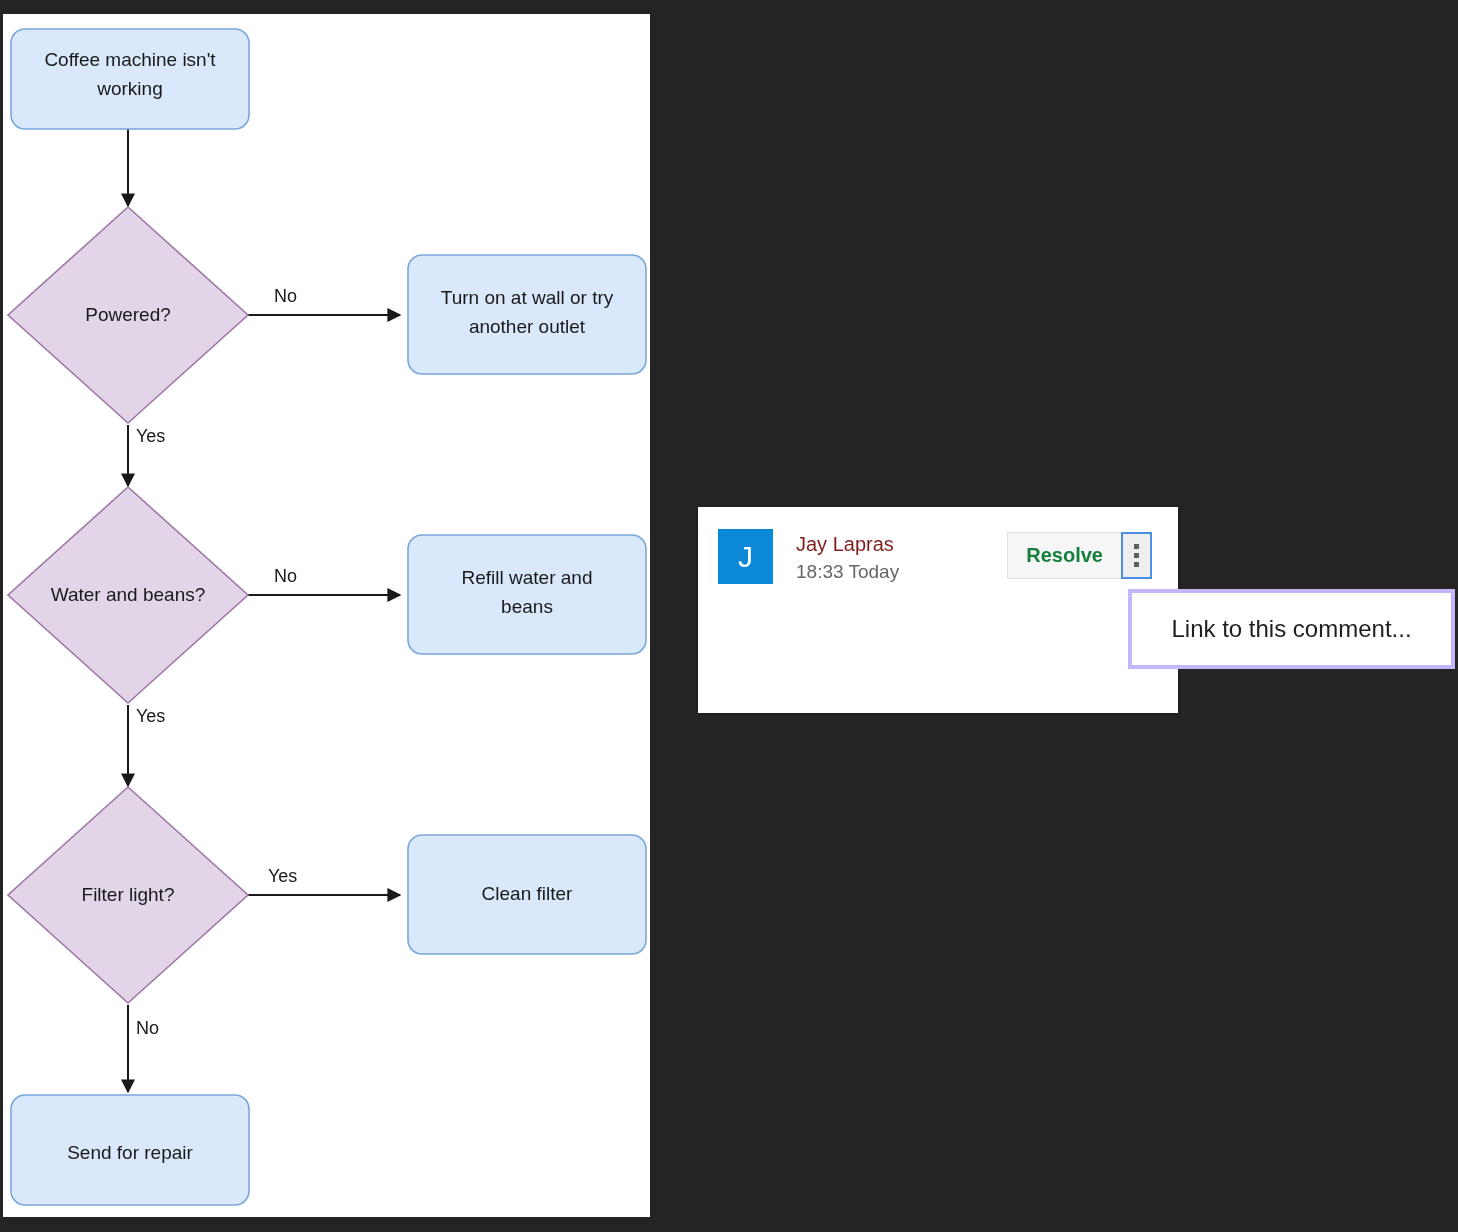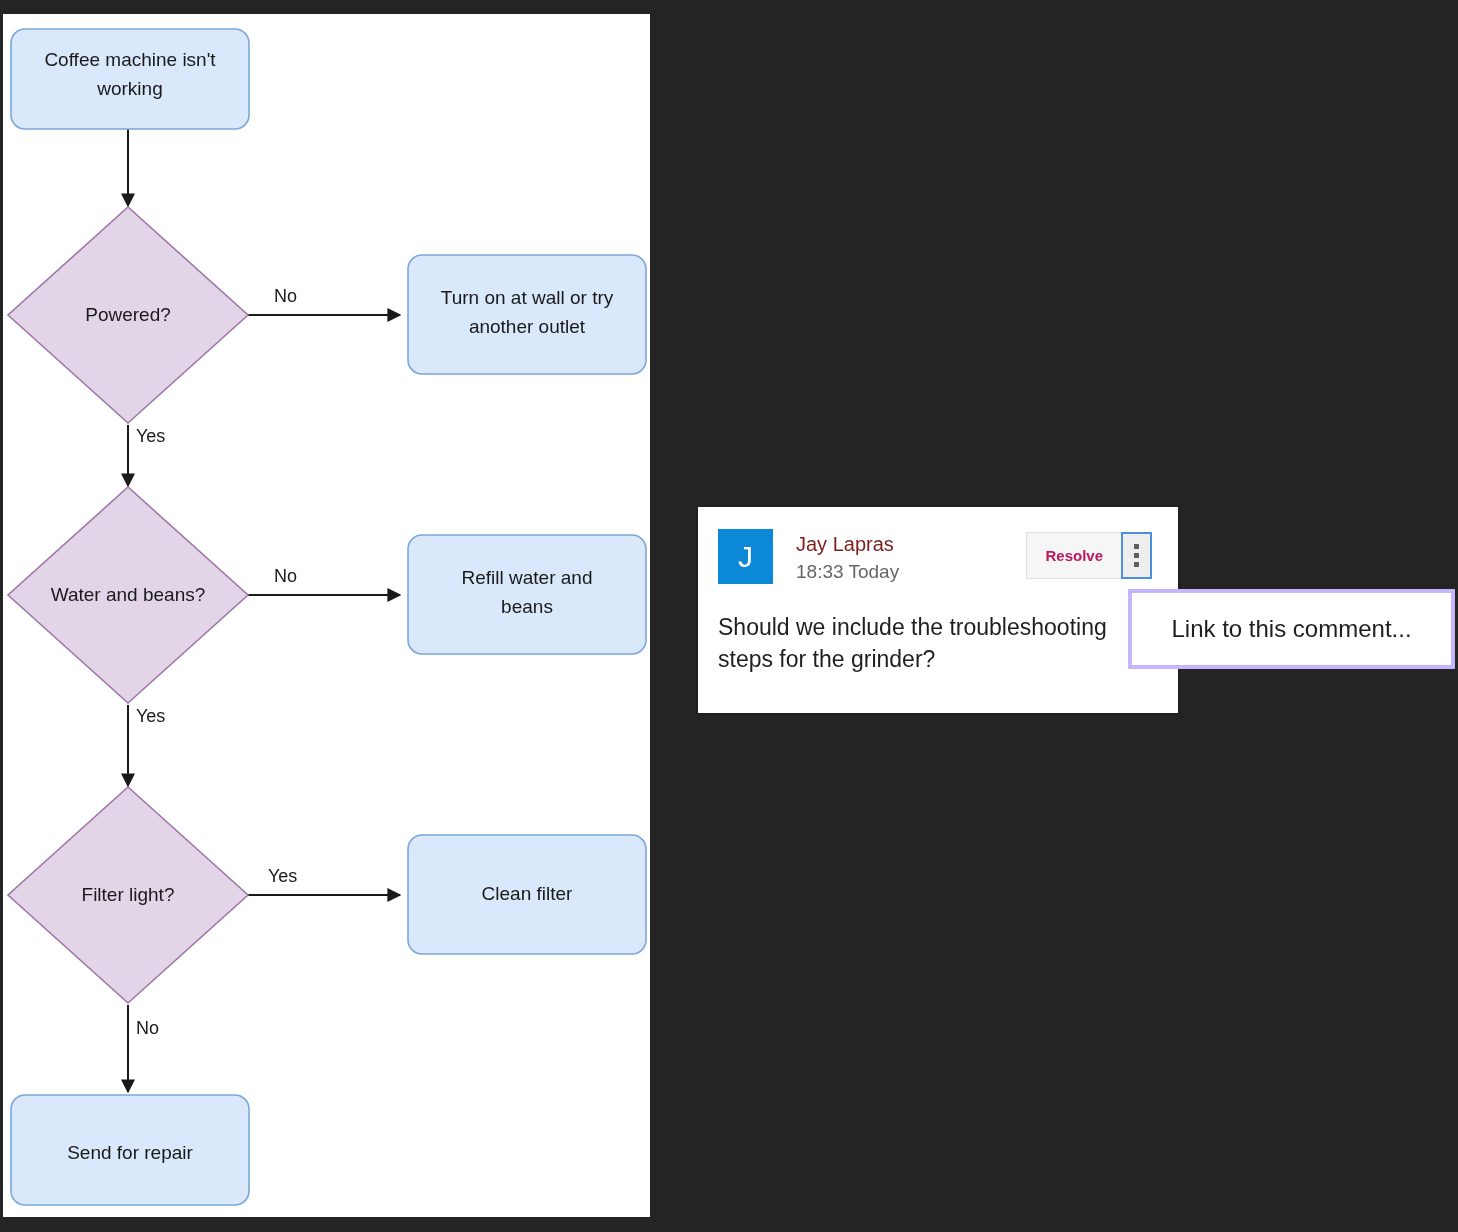--- a/index.html
+++ b/index.html
@@ -114,22 +114,22 @@
     right: 12px;
     top: 3px;
     display: flex;
     align-items: stretch;
     height: 47px;
   }
   #resolve-button {
     background: #f6f6f6;
     border: 1px solid #e0e0e0;
     border-right: none;
-    color: #be185d;
-    font-size: 15px;
+    color: #15803d;
+    font-size: 20px;
     font-weight: bold;
     font-family: "Liberation Sans", sans-serif;
     padding: 4px 18px;
     display: flex;
     align-items: center;
     cursor: pointer;
   }
   #kebab-button {
     background: #eeeeee;
     border: 2px solid #4a90e2;
@@ -278,18 +278,17 @@
       <div id="resolve-button">Resolve</div>
       <div id="kebab-button">
         <span class="dot"></span>
         <span class="dot"></span>
         <span class="dot"></span>
       </div>
     </div>
 
   </div>
 
-  <div id="comment-body">Should we include the troubleshooting steps for the grinder?</div>
 </div>
 
 <div id="context-menu">
   <div id="menu-item-link">Link to this comment...</div>
 </div>
 
 </body></html>

